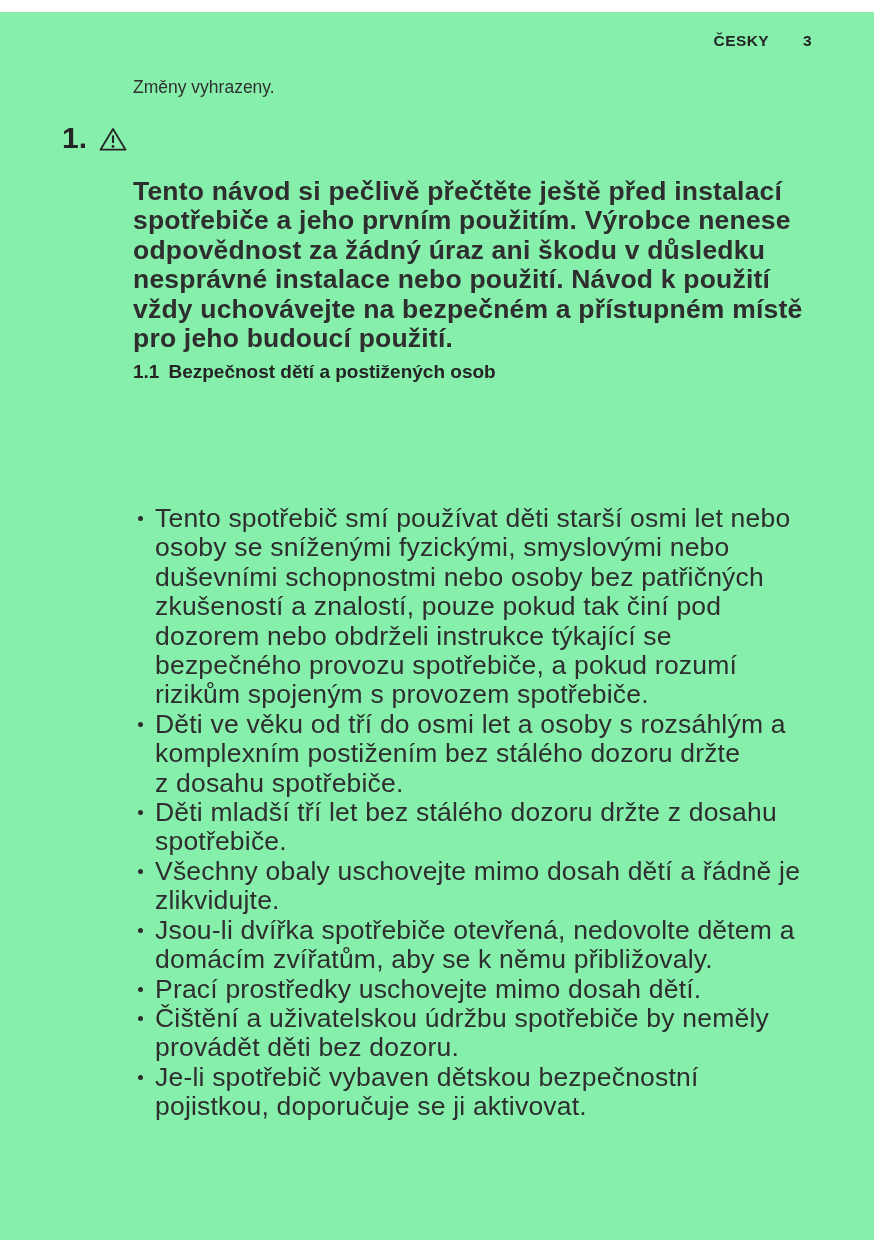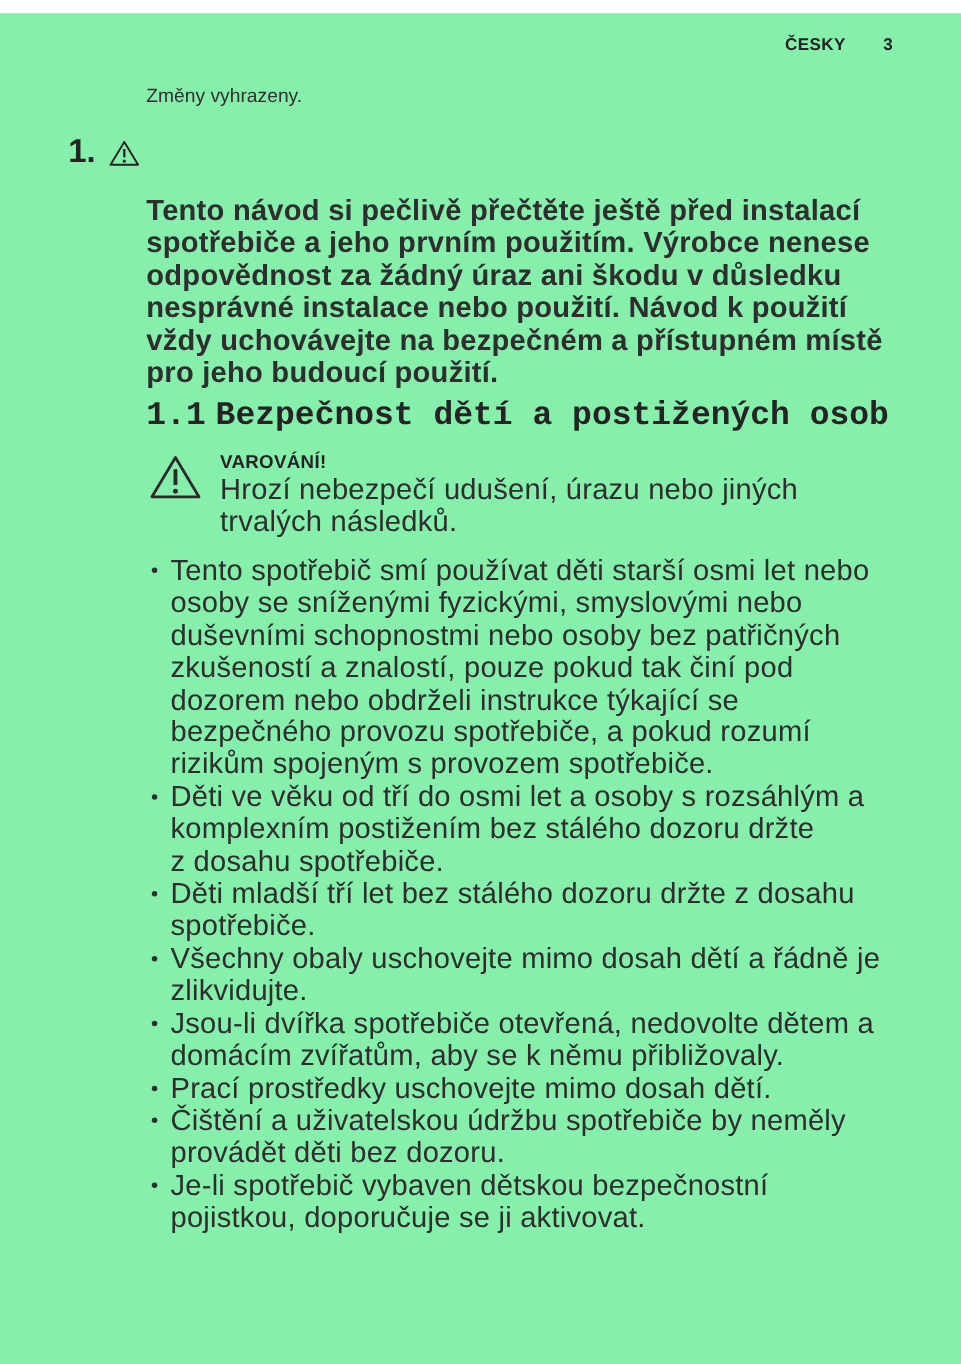--- a/index.html
+++ b/index.html
@@ -31,21 +31,21 @@
   }
   .section-heading .tri-icon{width:28px;height:25px;margin:2px 2px 0 3px;flex:none;}
   
   .intro-paragraph{
     position:absolute;left:133px;top:165px;width:690px;
     font-size:26.5px;line-height:29.4px;letter-spacing:0.2px;color:#2e2e2e;font-weight:bold;
   }
   
   .subsection-heading{
     position:absolute;left:133px;top:349px;
-    font-size:30px;font-weight:bold;color:#242424;white-space:nowrap;font-family:Liberation Mono, monospace;
+    font-size:19px;font-weight:bold;color:#242424;white-space:nowrap;
   }
   .subsection-heading .num{margin-right:9px;}
   
   .warning-box{
     position:absolute;left:136px;top:398px;
     display:flex;gap:17px;
   }
   .warning-box .tri-icon{width:47px;height:42px;flex:none;margin-top:3px;}
   .warning-body{width:565px;}
   .warning-label{
@@ -87,31 +87,20 @@
       <circle cx="24" cy="33" r="2.4" fill="#242424"></circle>
     </svg>
   </h1>
 
   <p class="intro-paragraph" style="margin:0;">Tento návod si pečlivě přečtěte ještě před instalací spotřebiče a jeho prvním použitím. Výrobce nenese odpovědnost za žádný úraz ani škodu v&nbsp;důsledku nesprávné instalace nebo použití. Návod k&nbsp;použití vždy uchovávejte na bezpečném a přístupném místě pro jeho budoucí použití.</p>
 
   <h2 class="subsection-heading" style="margin:0;">
     <span class="num">1.1</span><span>Bezpečnost dětí a postižených osob</span>
   </h2>
 
-  <div class="warning-box">
-    <svg class="tri-icon" viewBox="0 0 48 42" aria-hidden="true">
-      <path d="M24 2.5 L45.8 39 L2.2 39 Z" fill="none" stroke="#2b2b2b" stroke-width="2.6" stroke-linejoin="round"></path>
-      <line x1="24" y1="13.5" x2="24" y2="28" stroke="#2b2b2b" stroke-width="3.6"></line>
-      <circle cx="24" cy="33.8" r="2.3" fill="#2b2b2b"></circle>
-    </svg>
-    <div class="warning-body">
-      <div class="warning-label">VAROVÁNÍ!</div>
-      <div class="warning-text">Hrozí nebezpečí udušení, úrazu nebo jiných trvalých následků.</div>
-    </div>
-  </div>
 
   <ul class="safety-list">
     <li>Tento spotřebič smí používat děti starší osmi let nebo osoby se sníženými fyzickými, smyslovými nebo duševními schopnostmi nebo osoby bez patřičných zkušeností a znalostí, pouze pokud tak činí pod dozorem nebo obdrželi instrukce týkající se bezpečného provozu spotřebiče, a pokud rozumí rizikům spojeným s&nbsp;provozem spotřebiče.</li>
     <li>Děti ve věku od tří do osmi let a osoby s&nbsp;rozsáhlým a komplexním postižením bez stálého dozoru držte z&nbsp;dosahu spotřebiče.</li>
     <li>Děti mladší tří let bez stálého dozoru držte z&nbsp;dosahu spotřebiče.</li>
     <li>Všechny obaly uschovejte mimo dosah dětí a řádně je zlikvidujte.</li>
     <li>Jsou-li dvířka spotřebiče otevřená, nedovolte dětem a domácím zvířatům, aby se k&nbsp;němu přibližovaly.</li>
     <li>Prací prostředky uschovejte mimo dosah dětí.</li>
     <li>Čištění a uživatelskou údržbu spotřebiče by neměly provádět děti bez dozoru.</li>
     <li>Je-li spotřebič vybaven dětskou bezpečnostní pojistkou, doporučuje se ji aktivovat.</li>

